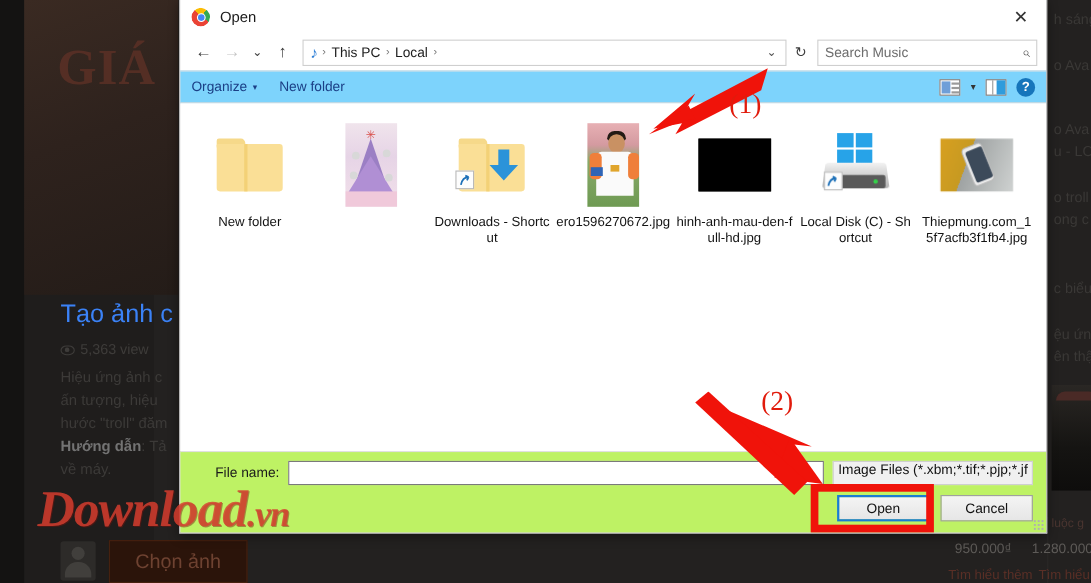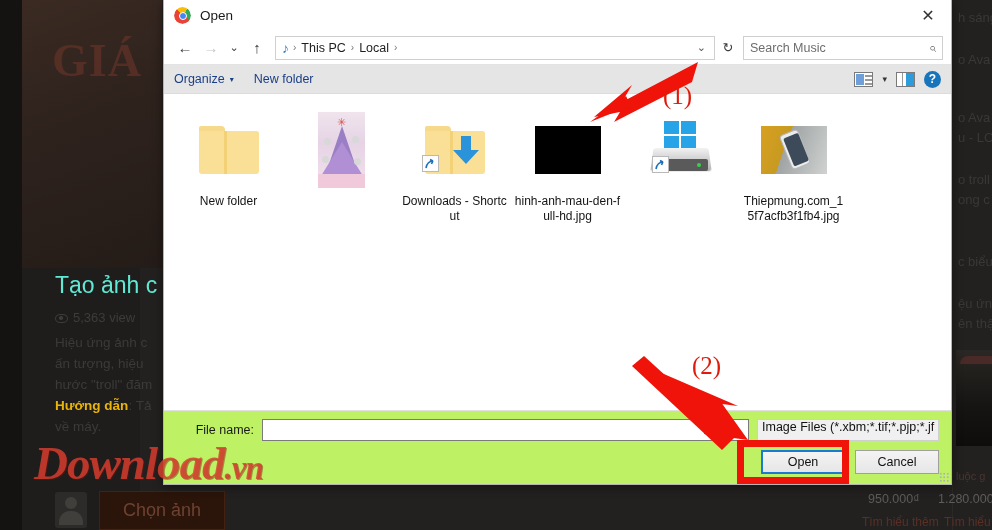--- a/index.html
+++ b/index.html
@@ -23,40 +23,40 @@
   }
   .bg-hero-text {
     position: absolute; left: 30px; top: 34px;
     color: #5b3026; font-size: 46px; font-weight: bold;
     font-family: "Liberation Serif", serif; letter-spacing: 1px;
     opacity: .85;
   }
 
   .bg-title {
     position: absolute; left: 55px; top: 272px;
-    color: #5eead4; font-size: 23px; white-space: nowrap;
+    color: #3b82f6; font-size: 23px; white-space: nowrap;
   }
   .bg-views {
     position: absolute; left: 55px; top: 310px;
     color: #3e3c3a; font-size: 13px; white-space: nowrap;
   }
   .bg-eye {
     display: inline-block; width: 13px; height: 9px;
     border: 1.5px solid #3e3c3a; border-radius: 50% / 60%;
     position: relative; top: 1px; margin-right: 5px;
   }
   .bg-eye::after {
     content: ""; position: absolute; left: 3.2px; top: 1.4px;
     width: 3.4px; height: 3.4px; border-radius: 50%; background: #3e3c3a;
   }
   .bg-para {
     position: absolute; left: 55px; top: 332px; width: 120px;
     color: #3c3a38; font-size: 13.5px; line-height: 21px;
   }
-  .bg-para b { color: #eab308; }
+  .bg-para b { color: #737373; }
 
   .bg-avatar {
     position: absolute; left: 55px; top: 492px; width: 32px; height: 36px;
     background: #2d2b29; border-radius: 3px;
   }
   .bg-avatar::before {
     content:""; position:absolute; left:10px; top:5px; width:12px; height:12px;
     border-radius:50%; background:#413f3c;
   }
   .bg-avatar::after {
@@ -151,21 +151,21 @@
   .crumb-drop { margin-left: auto; color: #555; font-size: 11px; padding-right: 4px; }
   .refresh { width: 22px; display:flex; align-items:center; justify-content:center; font-size: 13px; color: #3d3d3d; }
   .searchbox {
     width: 200px; height: 24px; border: 1px solid #cfcfcf; background: #fff;
     display: flex; align-items: center; padding: 0 6px; margin-left: 4px;
     font-size: 12.5px; color: #6d6d6d;
   }
   .search-ico { margin-left: auto; color: #5a5a5a; font-size: 13px; transform: scaleX(-1); }
 
   .toolbar {
-    height: 30px; flex: 0 0 30px; background: #e5e5e5;
+    height: 30px; flex: 0 0 30px; background: #7dd3fc;
     border-top: 1px solid #e3e3e3; border-bottom: 1px solid #dcdcdc;
     display: flex; align-items: center; padding: 0 10px; gap: 20px;
     font-size: 12.5px; color: #1b3f86;
   }
   .tb-item { display:flex; align-items:center; gap:5px; }
   .tb-caret { font-size: 8px; color:#1b3f86; }
   .tb-right { margin-left: auto; display: flex; align-items: center; gap: 9px; }
   .icon-view { width: 19px; height: 15px; border: 1px solid #7a7a7a; background:#fff; position: relative; }
   .icon-view::before { content:""; position:absolute; left:1px; top:1px; width:8px; height:11px; background:#6f9fd8; }
   .icon-view::after { content:""; position:absolute; left:10px; top:2px; width:7px; height:2px; background:#9a9a9a; box-shadow: 0 4px 0 #9a9a9a, 0 8px 0 #9a9a9a; }
@@ -419,20 +419,34 @@
               <span class="shortcut-badge">
                 <svg width="12" height="12" viewBox="0 0 12 12">
                     <path d="M2 10 C3 5 6 3 9 3 M9 3 L6 1.5 M9 3 L7.5 6" stroke="#1d70b8" stroke-width="1.6" fill="none"></path>
                   </svg>
               </span>
             </span>
           </span>
           <span class="filelabel">Downloads - Shortcut</span>
         </div>
 
+        <div class="fileitem">
+          <span class="thumbwrap">
+            <span class="thumb-player">
+              <span class="hair"></span>
+                <span class="head"></span>
+              <span class="torso"></span>
+                <span class="sleeveL"></span>
+                <span class="sleeveR"></span>
+              <span class="band"></span>
+                <span class="crest"></span>
+            </span>
+          </span>
+          <span class="filelabel">ero1596270672.jpg</span>
+        </div>
 
         <div class="fileitem">
           <span class="thumbwrap">
             <span class="thumb-black"></span>
           </span>
           <span class="filelabel">hinh-anh-mau-den-full-hd.jpg</span>
         </div>
 
         <div class="fileitem">
           <span class="thumbwrap">
@@ -446,20 +460,21 @@
               <span class="drive"></span>
                 <span class="front"></span>
                 <span class="led"></span>
               <span class="shortcut-badge" style="left:2px;bottom:6px;">
                 <svg width="12" height="12" viewBox="0 0 12 12">
                     <path d="M2 10 C3 5 6 3 9 3 M9 3 L6 1.5 M9 3 L7.5 6" stroke="#1d70b8" stroke-width="1.6" fill="none"></path>
                   </svg>
               </span>
             </span>
           </span>
+          <span class="filelabel">Local Disk (C) - Shortcut</span>
         </div>
 
         <div class="fileitem">
           <span class="thumbwrap">
             <span class="thumb-phone">
               <span class="ph">
                   <span class="scr"></span>
                 </span>
             </span>
           </span>

